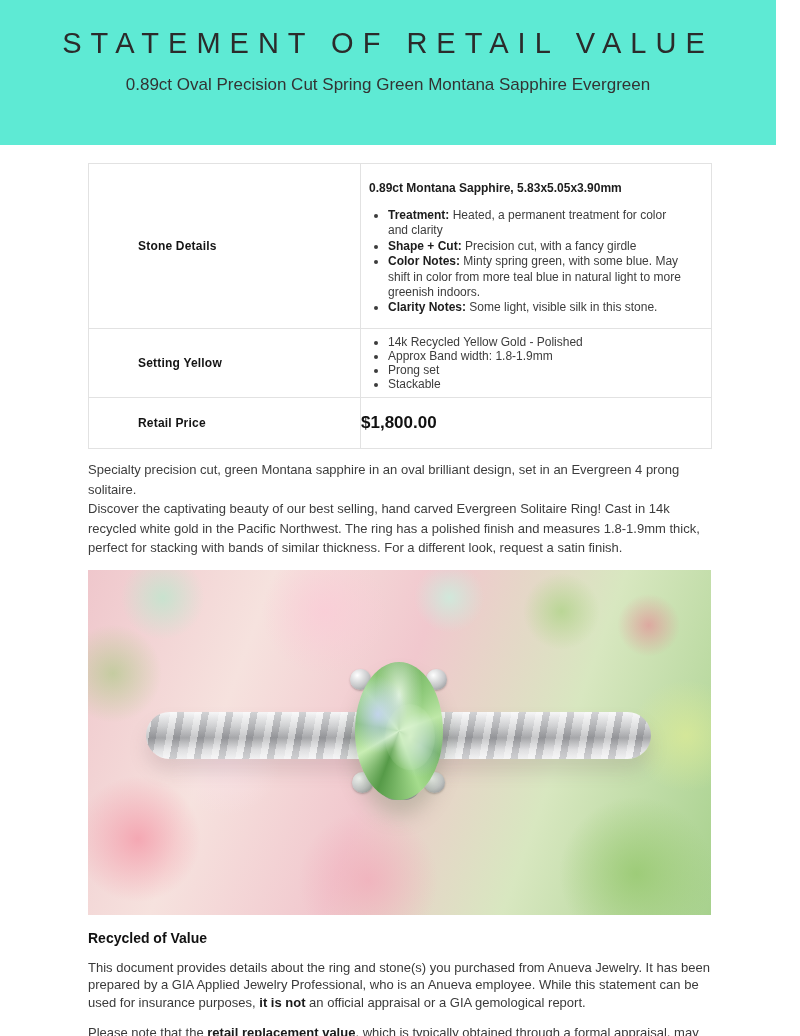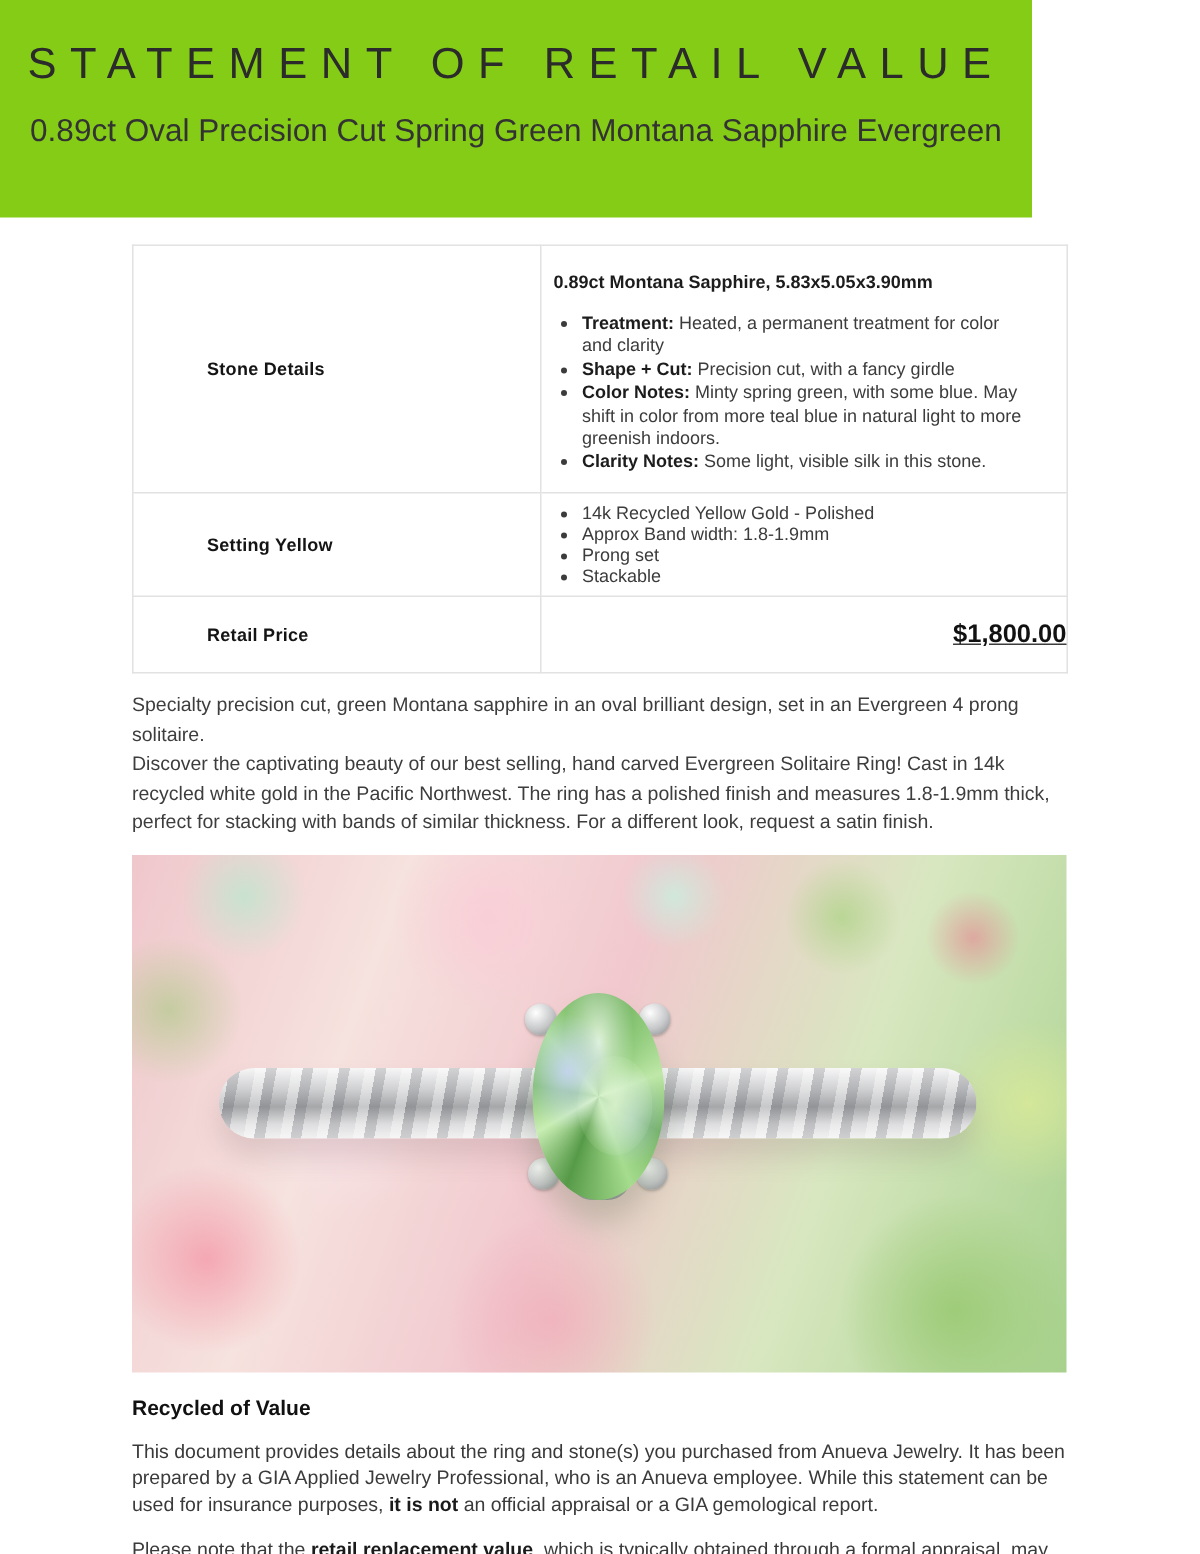--- a/index.html
+++ b/index.html
@@ -7,36 +7,36 @@
   body {
     font-family: "Liberation Sans", sans-serif;
     background: #ffffff;
     width: 800px;
     height: 1036px;
     overflow: hidden;
     color: #3c3c3c;
   }
   
   .header {
-    width: 688px;
+    width: 776px;
     height: 145px;
-    background: #84cc16;
+    background: #5eead4;
     text-align: center;
     padding-top: 27px;
   }
   .page-title {
     font-size: 29px;
     font-weight: 400;
     letter-spacing: 9px;
     color: #2b2b2b;
     margin-bottom: 13px;
     white-space: nowrap;
   }
   .page-subtitle {
-    font-size: 21px;
+    font-size: 17px;
     line-height: 1.45;
     color: #333333;
     font-weight: 400;
   }
   
   .content { width: 624px; margin: 0 auto; }
   
   table.details {
     margin-top: 18px;
     width: 624px;
@@ -63,21 +63,21 @@
   }
   .bullets { list-style: disc; padding-left: 19px; }
   .bullets li {
     font-size: 12px;
     line-height: 15.4px;
     color: #3c3c3c;
   }
   .bullets li b { color: #1c1c1c; }
   td.setting-cell { padding: 7px 25px 6px 8px; vertical-align: middle; }
   td.setting-cell .bullets li { line-height: 13.9px; }
-  td.price-cell { text-align: right; padding: 15px 0; text-decoration: underline; }
+  td.price-cell { text-align: left; padding: 15px 0; }
   .price-value { font-weight: bold; font-size: 17px; color: #111111; }
   
   .description {
     margin-top: 11px;
     font-size: 13px;
     line-height: 19.5px;
     color: #3d3d3d;
   }
   
   .photo {

